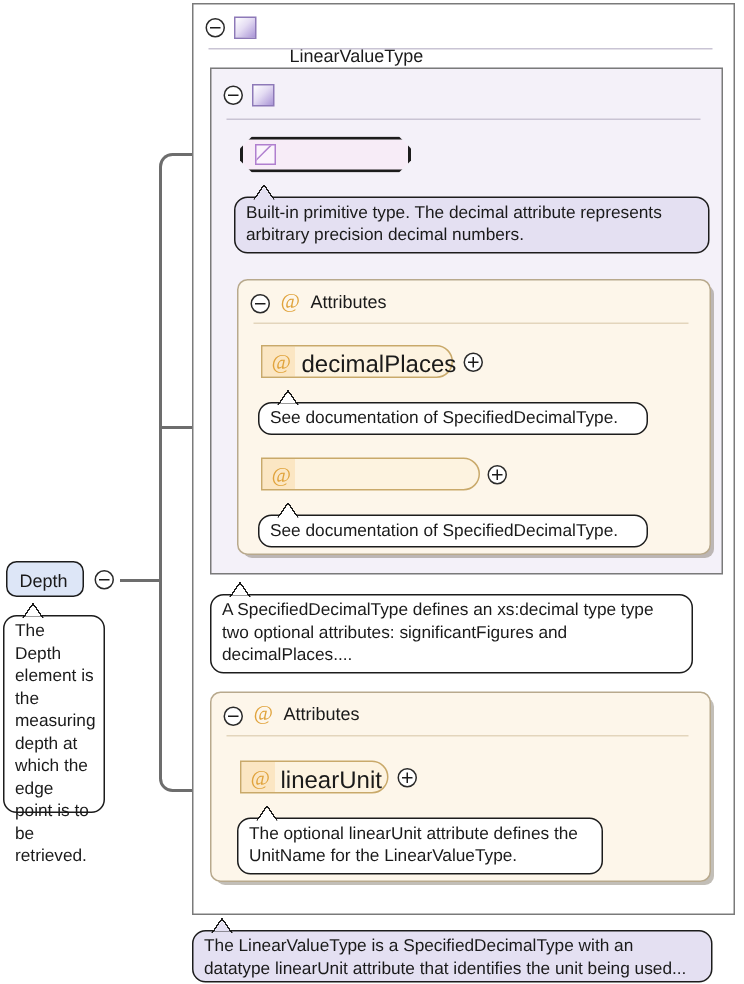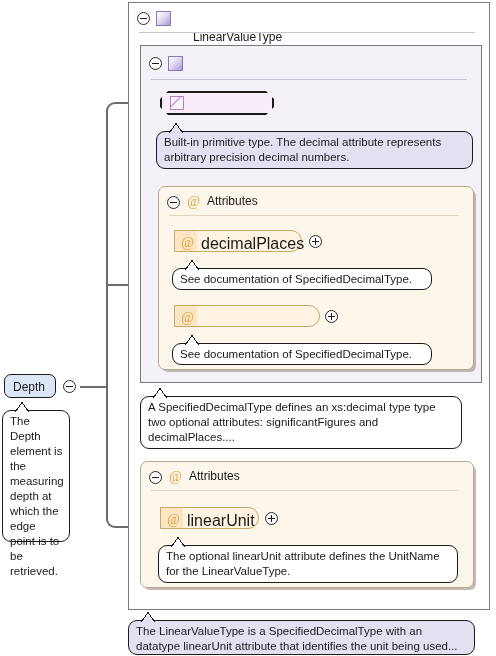--- a/index.html
+++ b/index.html
@@ -284,21 +284,21 @@
       <div class="grp-rule" style="top:28px;"></div>
     </div>
   </div>
 
   <div class="attr" style="left:160px; top:507px; width:99px;">
     <span class="at">@</span>
     <span class="attr-lbl">linearUnit</span>
   </div>
   <div class="pm plus" style="left:265px; top:512px;"></div>
 
-  <div class="doc" style="left:158px; top:545px; width:300px; height:38px;">The optional linearUnit attribute defines the UnitName for the LinearValueType.</div>
+  <div class="doc" style="left:158px; top:545px; width:244px; height:38px;">The optional linearUnit attribute defines the UnitName for the LinearValueType.</div>
 
   <div class="doc purple" style="left:128px; top:620px; width:347px; height:35px;">The LinearValueType is a SpecifiedDecimalType with an datatype linearUnit attribute that identifies the unit being used...</div>
 
   <div class="elem" style="left:4px; top:374px; width:52px;">
     <span class="elem-lbl">Depth</span>
   </div>
   <div class="pm" style="left:63px; top:380px;"></div>
 
   <div class="doc" style="left:2px; top:410px; width:68px; height:132px;">The Depth element is the measuring depth at which the edge point is to be retrieved.</div>
 

